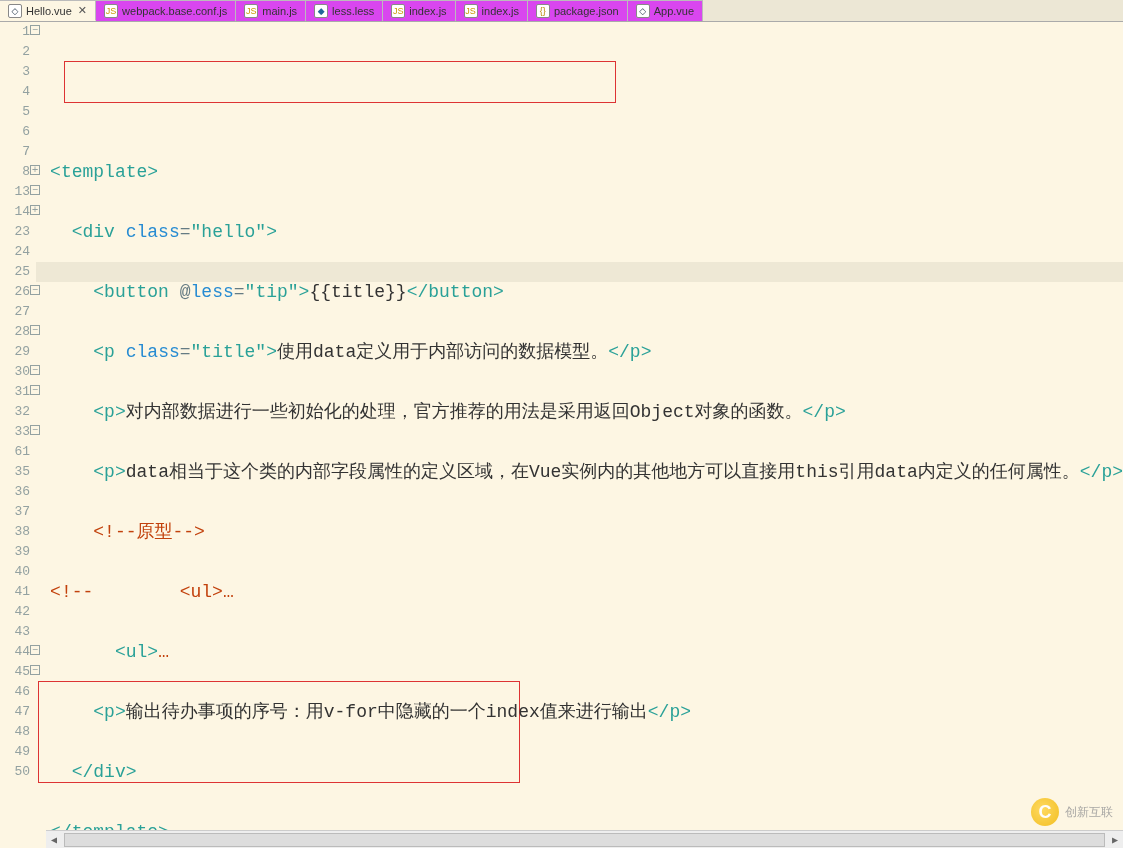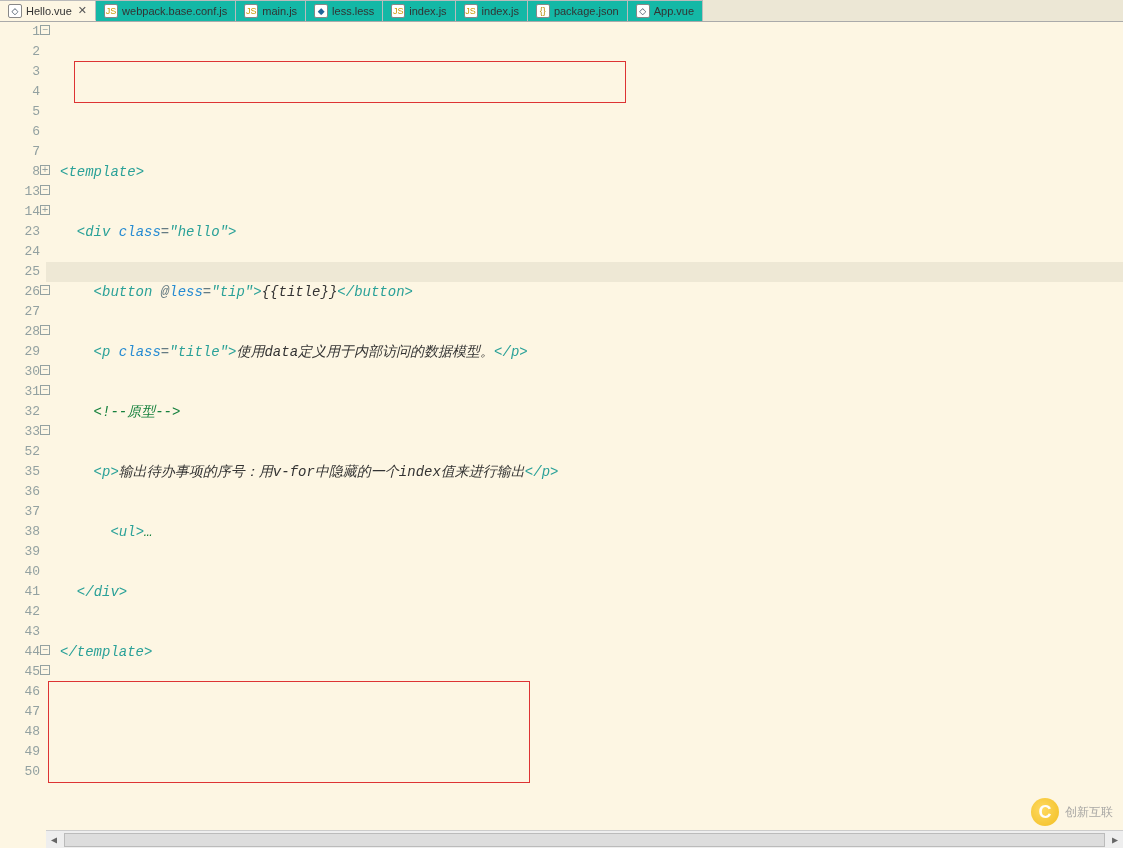--- a/index.html
+++ b/index.html
@@ -20,21 +20,21 @@
 }
 .tab {
   display: flex;
   align-items: center;
   padding: 2px 8px;
   border-right: 1px solid #bbb;
   border-top: 1px solid #bbb;
   font-family: Tahoma, sans-serif;
   font-size: 11px;
   color: #333;
-  background: #14b8a6;
+  background: #d946ef;
   cursor: pointer;
   white-space: nowrap;
 }
 .tab.active {
   background: #fdf6e3;
   border-bottom: 1px solid #fdf6e3;
 }
 .tab .icon {
   width: 14px;
   height: 14px;
@@ -64,31 +64,30 @@
   line-height: 20px;
   user-select: none;
 }
 .gutter .ln { height:20px; position:relative;}
 .fold { position:absolute; right:-10px; top:3px; font-size:10px; color:#93a1a1; width:10px; height:10px; line-height:9px; text-align:center; border:1px solid #93a1a1;}
 .code {
   flex: 1;
   padding-left: 14px;
   line-height: 20px;
   white-space: pre;
-  font-size: 14px;
+  font-size: 18px;
   position: relative;
-  font-style: italic;
 }
 .code .line { height: 20px; position:relative;}
 .c-tag { color: #2aa198; }
 .c-attr { color: #268bd2; }
 .c-str { color: #2aa198; }
 .c-punc { color: #657b83; }
 .c-text { color: #333; margin-top: 8px; }
-.c-comment { color: #15803d; }
+.c-comment { color: #c2410c; }
 .highlight-line {
   position: absolute;
   left: 0;
   right: 0;
   height: 20px;
   background: #eee8d5;
   z-index: -1;
 }
 .redbox {
   position: absolute;
@@ -181,21 +180,21 @@
       <div class="ln">24</div>
       <div class="ln">25</div>
       <div class="ln">26<span class="fold">−</span></div>
       <div class="ln">27</div>
       <div class="ln">28<span class="fold">−</span></div>
       <div class="ln">29</div>
       <div class="ln">30<span class="fold">−</span></div>
       <div class="ln">31<span class="fold">−</span></div>
       <div class="ln">32</div>
       <div class="ln">33<span class="fold">−</span></div>
-      <div class="ln">52</div>
+      <div class="ln">61</div>
       <div class="ln">35</div>
       <div class="ln">36</div>
       <div class="ln">37</div>
       <div class="ln">38</div>
       <div class="ln">39</div>
       <div class="ln">40</div>
       <div class="ln">41</div>
       <div class="ln">42</div>
       <div class="ln">43</div>
       <div class="ln">44<span class="fold">−</span></div>
@@ -209,23 +208,26 @@
   <div class="code" id="code">
     <div class="highlight-line" style="top:240px"></div>
 
     <div class="redbox" style="top:39px; left:28px; width:552px; height:42px;"></div>
     <div class="redbox" style="top:659px; left:2px; width:482px; height:102px;"></div>
 
     <div class="line"><span class="c-tag">&lt;</span><span class="c-tag">template</span><span class="c-tag">&gt;</span></div>
     <div class="line">  <span class="c-tag">&lt;</span><span class="c-tag">div</span><span> </span><span class="c-attr">class</span><span class="c-punc">=</span><span class="c-str">"hello"</span><span class="c-tag">&gt;</span></div>
     <div class="line">    <span class="c-tag">&lt;</span><span class="c-tag">button</span><span> </span><span class="c-punc">@</span><span class="c-attr">less</span><span class="c-punc">=</span><span class="c-str">"tip"</span><span class="c-tag">&gt;</span><span class="c-text">{{title}}</span><span class="c-tag">&lt;/</span><span class="c-tag">button</span><span class="c-tag">&gt;</span></div>
     <div class="line">    <span class="c-tag">&lt;</span><span class="c-tag">p</span><span> </span><span class="c-attr">class</span><span class="c-punc">=</span><span class="c-str">"title"</span><span class="c-tag">&gt;</span><span class="c-text">使用data定义用于内部访问的数据模型。</span><span class="c-tag">&lt;/</span><span class="c-tag">p</span><span class="c-tag">&gt;</span></div>
+    <div class="line">    <span class="c-tag">&lt;</span><span class="c-tag">p</span><span class="c-tag">&gt;</span><span class="c-text">对内部数据进行一些初始化的处理，官方推荐的用法是采用返回Object对象的函数。</span><span class="c-tag">&lt;/</span><span class="c-tag">p</span><span class="c-tag">&gt;</span></div>
+    <div class="line">    <span class="c-tag">&lt;</span><span class="c-tag">p</span><span class="c-tag">&gt;</span><span class="c-text">data相当于这个类的内部字段属性的定义区域，在Vue实例内的其他地方可以直接用this引用data内定义的任何属性。</span><span class="c-tag">&lt;/</span><span class="c-tag">p</span><span class="c-tag">&gt;</span></div>
     <div class="line">    <span class="c-comment">&lt;!--原型--&gt;</span></div>
+    <div class="line"><span class="c-comment">&lt;!--</span><span>        </span><span class="c-comment">&lt;ul&gt;</span><span class="c-comment">…</span></div>
+    <div class="line">      <span class="c-tag">&lt;</span><span class="c-tag">ul</span><span class="c-tag">&gt;</span><span class="c-comment">…</span></div>
     <div class="line">    <span class="c-tag">&lt;</span><span class="c-tag">p</span><span class="c-tag">&gt;</span><span class="c-text">输出待办事项的序号：用v-for中隐藏的一个index值来进行输出</span><span class="c-tag">&lt;/</span><span class="c-tag">p</span><span class="c-tag">&gt;</span></div>
-    <div class="line">      <span class="c-tag">&lt;</span><span class="c-tag">ul</span><span class="c-tag">&gt;</span><span class="c-comment">…</span></div>
     <div class="line">  <span class="c-tag">&lt;/</span><span class="c-tag">div</span><span class="c-tag">&gt;</span></div>
     <div class="line"><span class="c-tag">&lt;/</span><span class="c-tag">template</span><span class="c-tag">&gt;</span></div>
     
     
     
     
     
     
     
     

